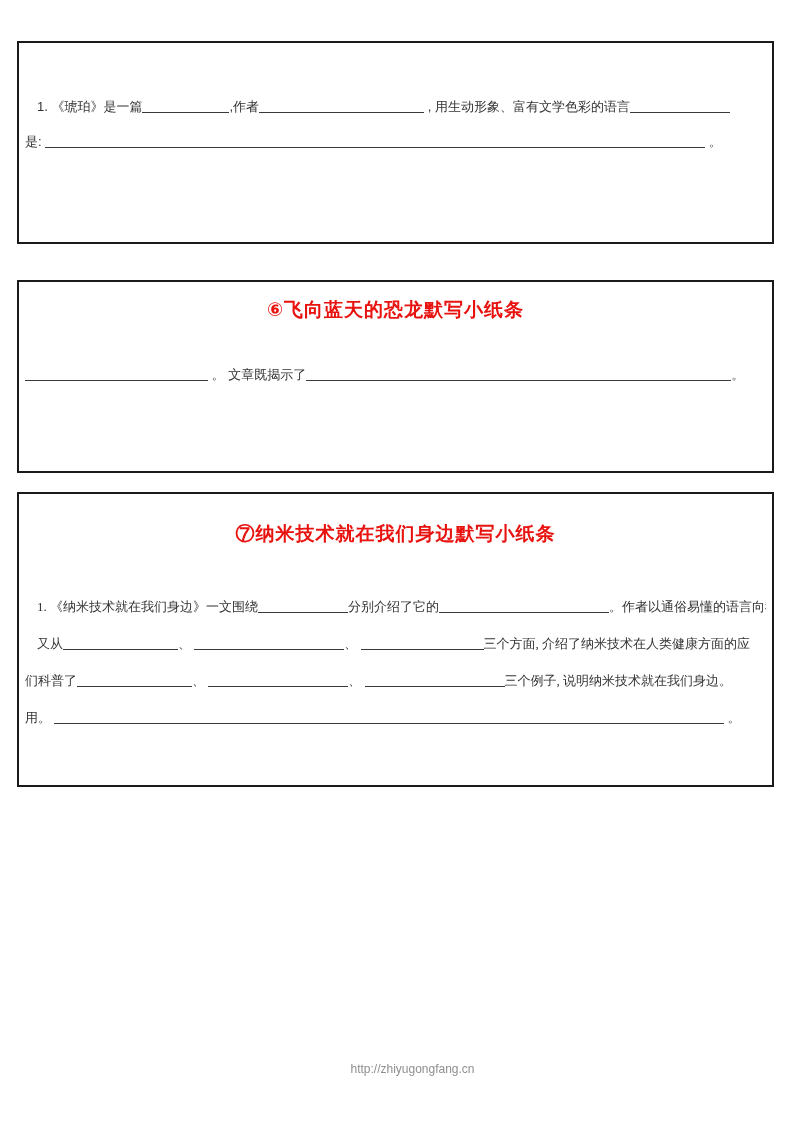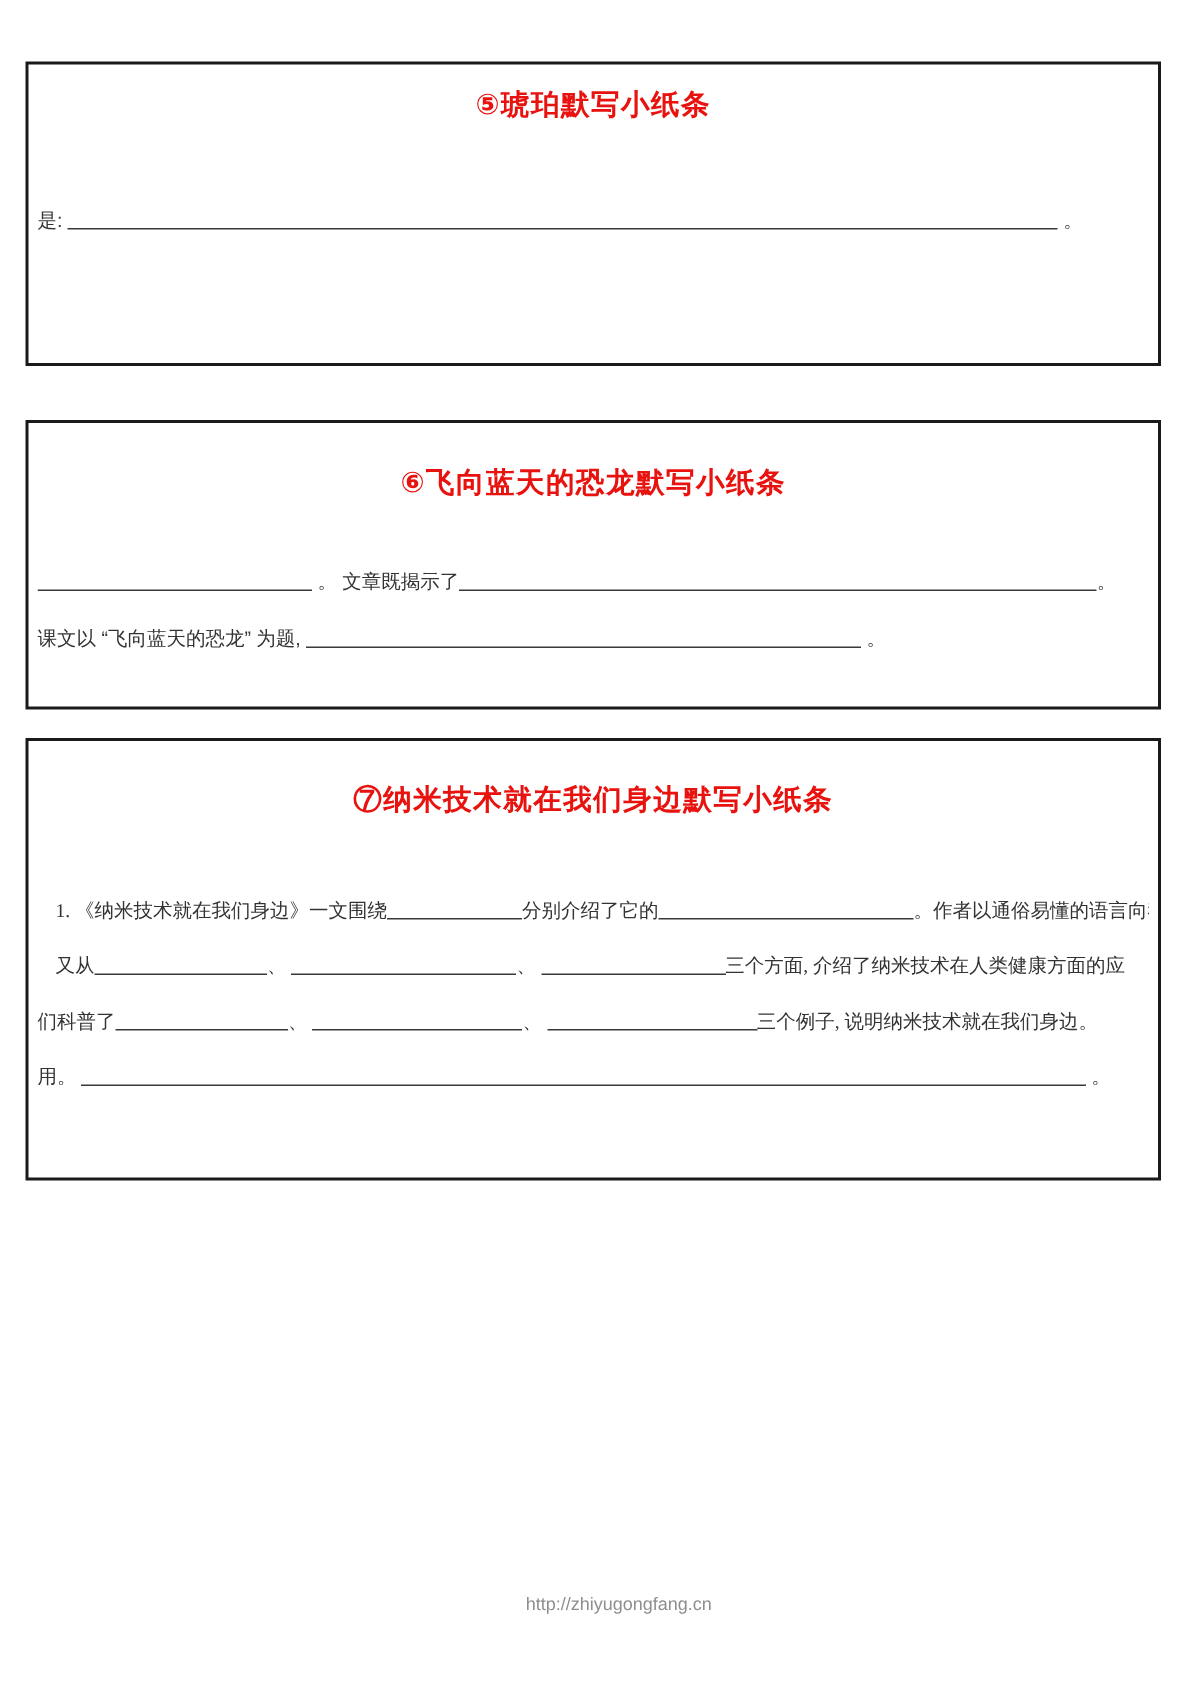--- a/index.html
+++ b/index.html
@@ -24,21 +24,21 @@
   }
   .box-1{top:41px;height:203px;}
   .box-2{top:280px;height:193px;}
   .box-3{top:492px;height:295px;font-family:Liberation Serif, serif;}
   .section-title{
     margin:0;text-align:center;font-weight:bold;
     font-size:19px;line-height:24px;color:var(--title-color);
     letter-spacing:1px;
   }
   .box-1 .section-title{margin-top:16px;}
-  .box-2 .section-title{margin-top:29px;}
+  .box-2 .section-title{margin-top:16px;}
   .box-3 .section-title{margin-top:28px;}
   .section-body{font-size:13px;}
   .box-1 .section-body{margin-top:46px;}
   .box-2 .section-body{margin-top:34px;}
   .box-3 .section-body{margin-top:42px;}
   .line{
     line-height:35px;white-space:nowrap;overflow:hidden;
     color:var(--text-color);
   }
   .box-2 .line{line-height:38px;}
@@ -54,31 +54,30 @@
     position:absolute;left:16px;top:1062px;width:100%;
     text-align:center;font-size:12px;color:var(--footer-color);
   }
 </style>
 </head>
 <body>
 
 <div class="page">
 
   <section class="box box-1">
-    <h2 class="section-title">⑤琥珀默写小纸条</h2>
     <div class="section-body">
+        <div class="line indent"><span>1. 《琥珀》是一篇</span><span class="blank" style="width: 87px;"></span><span>,作者</span><span class="blank" style="width: 165px;"></span><span> , 用生动形象、富有文学色彩的语言</span><span class="blank" style="width: 100px;"></span></div>
         <div class="line"><span>是: </span><span class="blank" style="width: 660px;"></span><span> 。</span></div>
       </div>
   </section>
 
   <section class="box box-2">
     <h2 class="section-title">⑥飞向蓝天的恐龙默写小纸条</h2>
     <div class="section-body">
         <div class="line"><span class="blank" style="width: 183px;"></span><span> 。 文章既揭示了</span><span class="blank" style="width: 425px;"></span><span>。</span></div>
-        <div class="line"><span>课文以 “飞向蓝天的恐龙” 为题, </span><span class="blank" style="width: 370px;"></span><span> 。</span></div>
       </div>
   </section>
 
   <section class="box box-3">
     <h2 class="section-title">⑦纳米技术就在我们身边默写小纸条</h2>
     <div class="section-body">
         <div class="line indent"><span>1. 《纳米技术就在我们身边》一文围绕</span><span class="blank" style="width: 90px;"></span><span>分别介绍了它的</span><span class="blank" style="width: 170px;"></span><span>。作者以通俗易懂的语言向我</span></div>
         <div class="line indent"><span>又从</span><span class="blank" style="width: 115px;"></span><span>、 </span><span class="blank" style="width: 150px;"></span><span>、 </span><span class="blank" style="width: 123px;"></span><span>三个方面, 介绍了纳米技术在人类健康方面的应</span></div>
         <div class="line"><span>们科普了</span><span class="blank" style="width: 115px;"></span><span>、 </span><span class="blank" style="width: 140px;"></span><span>、 </span><span class="blank" style="width: 140px;"></span><span>三个例子, 说明纳米技术就在我们身边。</span></div>
         <div class="line"><span>用。 </span><span class="blank" style="width: 670px;"></span><span> 。</span></div>

